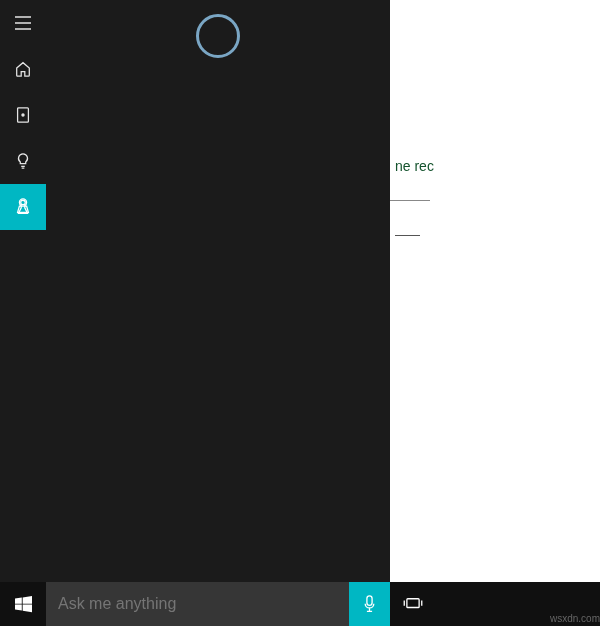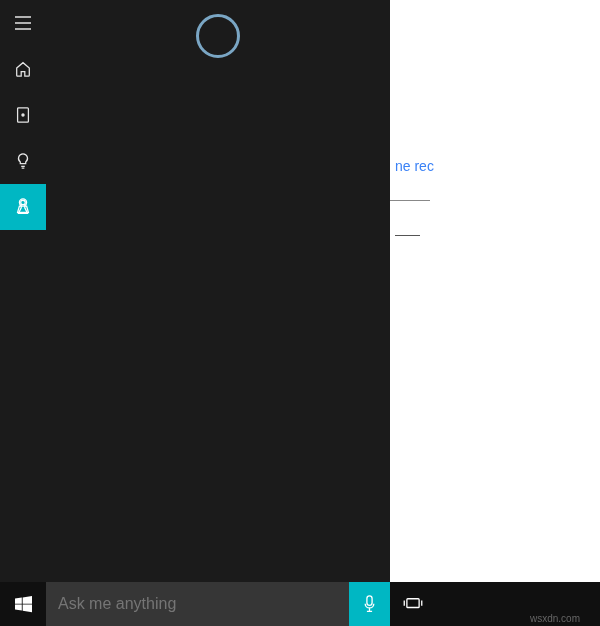--- a/index.html
+++ b/index.html
@@ -5,21 +5,21 @@
     * { box-sizing: border-box; margin: 0; padding: 0; }
     body {
       font-family: "Segoe UI", Arial, sans-serif;
       width: 600px; height: 626px;
       overflow: hidden;
       background: #fff;
       position: relative;
     }
     .bg-content {
       position: absolute; left: 395px; top: 158px;
-      color: #3b82f6; font-size: 14px; white-space: nowrap;
+      color: #14532d; font-size: 14px; white-space: nowrap;
     }
     .bg-divider {
       position: absolute; left: 390px; top: 200px;
       width: 40px; height: 1px; background: #888;
     }
     .bg-divider2 {
       position: absolute; left: 395px; top: 235px;
       width: 25px; height: 1px; background: #555;
     }
     .cortana-panel {
@@ -97,21 +97,21 @@
       display: flex; align-items: center; justify-content: center;
       color: #fff; cursor: pointer;
     }
     .mic-btn svg { width: 15px; height: 19px; }
     .taskview-btn {
       width: 46px; display: flex; align-items: center; justify-content: center;
       color: #fff; cursor: pointer;
     }
     .taskview-btn svg { width: 22px; height: 14px; }
     .watermark {
-      position: absolute; right: 20px; bottom: 2px;
+      position: absolute; right: 0; bottom: 2px;
       color: #666; font-size: 10px;
       font-family: Arial, sans-serif;
     }
   </style>
 </head>
 <body>
 
 <div class="bg-content">ne rec</div>
 <div class="bg-divider"></div>
 <div class="bg-divider2"></div>

